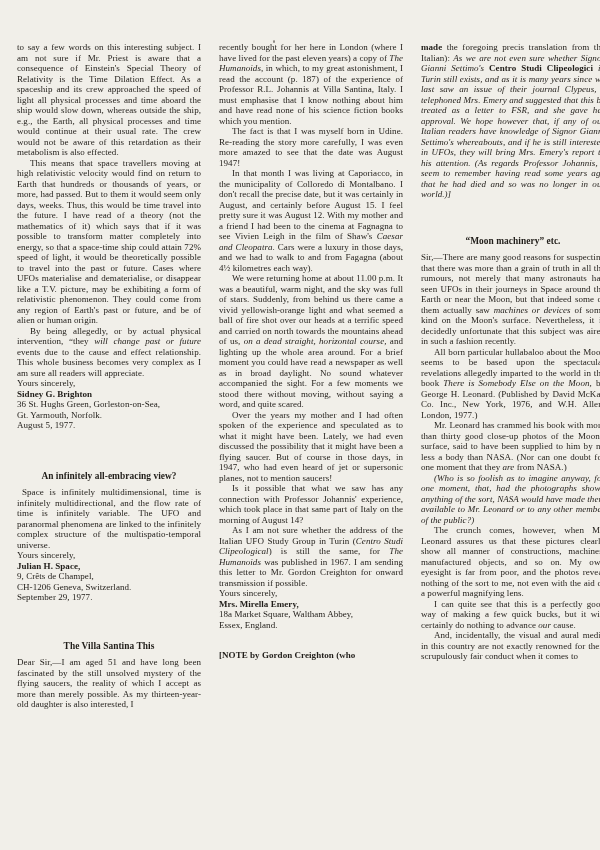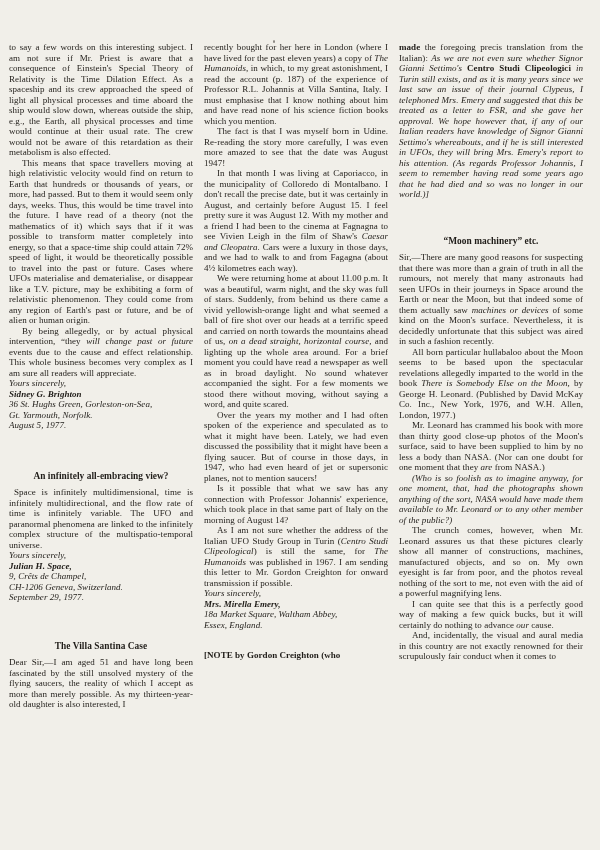--- a/index.html
+++ b/index.html
@@ -10,37 +10,36 @@
   body {
     width: 600px;
     height: 850px;
     overflow: hidden;
     font-family: "Liberation Serif", serif;
     color: #201d19;
     position: relative;
   }
   .page {
     display: flex;
-    gap: 11px;
+    gap: 18px;
     padding: 42px 17px 0 17px;
     box-sizing: border-box;
-    justify-content: flex-end;
   }
   .col {
     width: 184px;
     flex: 0 0 184px;
     font-size: 9px;
     line-height: 10.5px;
     text-align: justify;
     letter-spacing: 0.05px;
   }
   .para { margin: 0; text-indent: 0; }
   .para.ind { text-indent: 13px; }
   .para.ind-sm { text-indent: 5px; }
-  .sigline { text-align: left; font-style: italic; }
+  .sigline { text-align: left; }
   .sigline.bd, .bd { font-weight: bold; }
   .it { font-style: italic; }
   .heading {
     text-align: center;
     font-weight: bold;
     font-size: 9.4px;
     margin: 26px 0 6px 0;
     text-indent: 0;
   }
   .spacer { width: 100%; }
@@ -70,21 +69,21 @@
       <div class="para sigline"><span>August 5, 1977.</span></div>
       <div class="spacer" style="height: 14px;"></div>
       <div class="heading">An infinitely all-embracing view?</div>
       <div class="para ind-sm"><span>Space is infinitely multidimensional, time is infinitely multidirectional, and the flow rate of time is infinitely variable. The UFO and paranormal phenomena are linked to the infinitely complex structure of the multispatio-temporal universe.</span></div>
       <div class="para sigline"><span>Yours sincerely,</span></div>
       <div class="para sigline"><span class="bd">Julian H. Space,</span></div>
       <div class="para sigline"><span>9, Crêts de Champel,</span></div>
       <div class="para sigline"><span>CH-1206 Geneva, Switzerland.</span></div>
       <div class="para sigline"><span>September 29, 1977.</span></div>
       <div class="spacer" style="height: 12px;"></div>
-      <div class="heading">The Villa Santina Case</div>
+      <div class="heading">The Villa Santina This</div>
       <div class="para"><span>Dear Sir,—I am aged 51 and have long been fascinated by the still unsolved mystery of the flying saucers, the reality of which I accept as more than merely possible. As my thirteen-year-old daughter is also interested, I</span></div>
     </div>
   <div class="col">
       <div class="para"><span>recently bought for her here in London (where I have lived for the past eleven years) a copy of </span><span class="it">The Humanoids</span><span>, in which, to my great astonishment, I read the account (p. 187) of the experience of Professor R.L. Johannis at Villa Santina, Italy. I must emphasise that I know nothing about him and have read none of his science fiction books which you mention.</span></div>
       <div class="para ind"><span>The fact is that I was myself born in Udine. Re-reading the story more carefully, I was even more amazed to see that the date was August 1947!</span></div>
       <div class="para ind"><span>In that month I was living at Caporiacco, in the municipality of Colloredo di Montalbano. I don't recall the precise date, but it was certainly in August, and certainly before August 15. I feel pretty sure it was August 12. With my mother and a friend I had been to the cinema at Fagnagna to see Vivien Leigh in the film of Shaw's </span><span class="it">Caesar and Cleopatra</span><span>. Cars were a luxury in those days, and we had to walk to and from Fagagna (about 4½ kilometres each way).</span></div>
       <div class="para ind"><span>We were returning home at about 11.00 p.m. It was a beautiful, warm night, and the sky was full of stars. Suddenly, from behind us there came a vivid yellowish-orange light and what seemed a ball of fire shot over our heads at a terrific speed and carried on north towards the mountains ahead of us, </span><span class="it">on a dead straight, horizontal course</span><span>, and lighting up the whole area around. For a brief moment you could have read a newspaper as well as in broad daylight. No sound whatever accompanied the sight. For a few moments we stood there without moving, without saying a word, and quite scared.</span></div>
       <div class="para ind"><span>Over the years my mother and I had often spoken of the experience and speculated as to what it might have been. Lately, we had even discussed the possibility that it might have been a flying saucer. But of course in those days, in 1947, who had even heard of jet or supersonic planes, not to mention saucers!</span></div>
       <div class="para ind"><span>Is it possible that what we saw has any connection with Professor Johannis' experience, which took place in that same part of Italy on the morning of August 14?</span></div>
       <div class="para ind"><span>As I am not sure whether the address of the Italian UFO Study Group in Turin (</span><span class="it">Centro Studi Clipeological</span><span>) is still the same, for </span><span class="it">The Humanoids</span><span> was published in 1967. I am sending this letter to Mr. Gordon Creighton for onward transmission if possible.</span></div>

